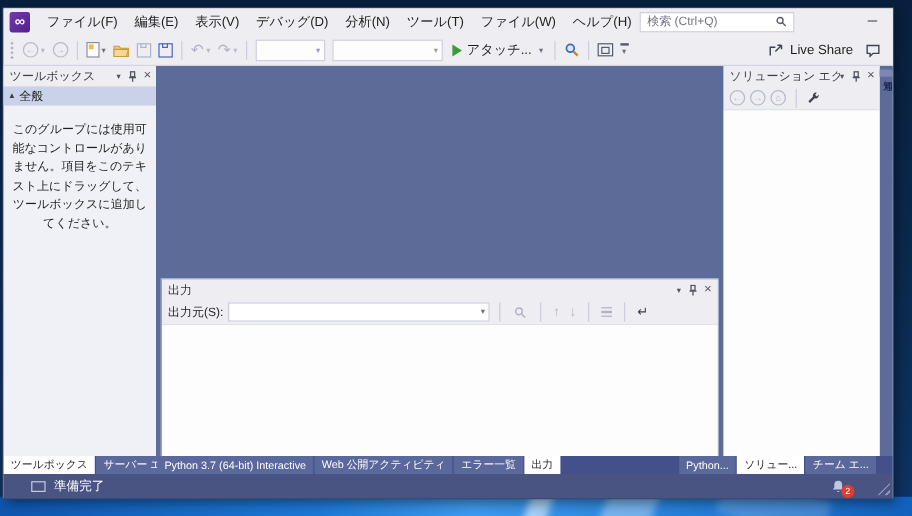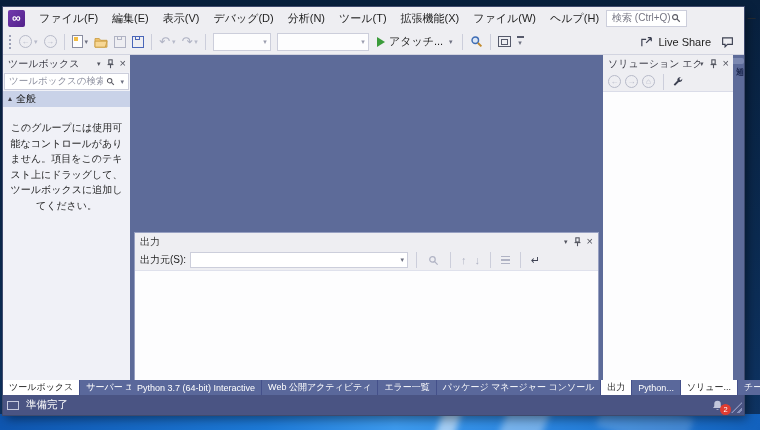--- a/index.html
+++ b/index.html
@@ -129,21 +129,21 @@
   
   .tabstrip{height:15px;background:#44508a;display:flex;align-items:stretch;font-size:9px;color:#fff;}
   .tabgroup{display:flex;align-items:stretch;}
   .tabgroup.left{width:128px;flex:0 0 auto;}
   .tabgroup.right{margin-left:auto;margin-right:13px;}
   .tab{display:flex;align-items:center;padding:0 6px;margin-right:1px;background:#5a689b;white-space:nowrap;}
   .tab.active{background:#fff;color:#1e1e1e;}
 
   
   .statusbar{height:20px;background:#4a5483;display:flex;align-items:center;gap:7px;
-    padding:0 4px;color:#fff;font-size:10.5px;position:relative;}
+    padding:0 23px;color:#fff;font-size:10.5px;position:relative;}
   .status-sq{width:12px;height:9px;border:1.5px solid #c6cadf;}
   .status-right{margin-left:auto;display:flex;align-items:center;margin-right:16px;position:relative;}
   .badge{position:absolute;right:-7px;bottom:-3px;background:#e03c31;color:#fff;font-size:7.5px;
     width:11px;height:11px;border-radius:50%;display:flex;align-items:center;justify-content:center;}
   .grip{position:absolute;right:2px;bottom:2px;width:11px;height:11px;
     background:repeating-linear-gradient(135deg,transparent 0 3px,#8a93bc 3px 4.5px);
     clip-path:polygon(100% 0,100% 100%,0 100%);}
   svg{display:block;}
 </style>
 </head>
@@ -159,21 +159,20 @@
 
   <div class="titlebar">
     <div class="vs-logo">∞</div>
     <nav class="menubar">
       <span class="menu-item">ファイル(F)</span>
       <span class="menu-item">編集(E)</span>
       <span class="menu-item">表示(V)</span>
       <span class="menu-item">デバッグ(D)</span>
       <span class="menu-item">分析(N)</span>
       <span class="menu-item">ツール(T)</span>
-      <span class="menu-item">拡張機能(X)</span>
       <span class="menu-item">ファイル(W)</span>
       <span class="menu-item">ヘルプ(H)</span>
     </nav>
     <div class="search-box">
       <span class="search-ph">検索 (Ctrl+Q)</span>
       <svg width="10" height="10" viewBox="0 0 16 16">
         <circle cx="6.5" cy="6.5" r="4" fill="none" stroke="#5b5b64" stroke-width="1.8"></circle>
         <line x1="9.6" y1="9.6" x2="14" y2="14" stroke="#5b5b64" stroke-width="1.8"></line>
       </svg>
     </div>
@@ -289,28 +288,20 @@
         <span class="title-text">ツールボックス</span>
         <span class="pt-icons">
           <span class="dd">▾</span>
           <svg width="9" height="10" viewBox="0 0 10 12">
             <rect x="3" y="1" width="4" height="5" fill="none" stroke="#51535e" stroke-width="1.3"></rect>
             <line x1="1.5" y1="6.7" x2="8.5" y2="6.7" stroke="#51535e" stroke-width="1.3"></line>
             <line x1="5" y1="7" x2="5" y2="11" stroke="#51535e" stroke-width="1.3"></line>
           </svg>
           <span class="x">×</span>
         </span>
-      </div>
-      <div class="toolbox-search">
-        <span class="ph">ツールボックスの検索</span>
-        <svg width="9" height="9" viewBox="0 0 16 16">
-          <circle cx="6.5" cy="6.5" r="4" fill="none" stroke="#5b5b64" stroke-width="1.8"></circle>
-          <line x1="9.6" y1="9.6" x2="14" y2="14" stroke="#5b5b64" stroke-width="1.8"></line>
-        </svg>
-        <span class="dd">▾</span>
       </div>
       <div class="toolbox-section">
         <span class="tri">▴</span>
         <span>全般</span>
       </div>
       <div class="toolbox-body">このグループには使用可能なコントロールがありません。項目をこのテキスト上にドラッグして、ツールボックスに追加してください。</div>
     </aside>
 
     <section class="center-col">
       <div class="doc-well"></div>
@@ -389,21 +380,20 @@
 
   <div class="tabstrip">
     <div class="tabgroup left">
       <span class="tab active">ツールボックス</span>
       <span class="tab">サーバー エクスプロ...</span>
     </div>
     <div class="tabgroup center">
       <span class="tab">Python 3.7 (64-bit) Interactive</span>
       <span class="tab">Web 公開アクティビティ</span>
       <span class="tab">エラー一覧</span>
-      <span class="tab">パッケージ マネージャー コンソール</span>
       <span class="tab active">出力</span>
     </div>
     <div class="tabgroup right">
       <span class="tab">Python...</span>
       <span class="tab active">ソリュー...</span>
       <span class="tab">チーム エ...</span>
     </div>
   </div>
 
   <div class="statusbar">

